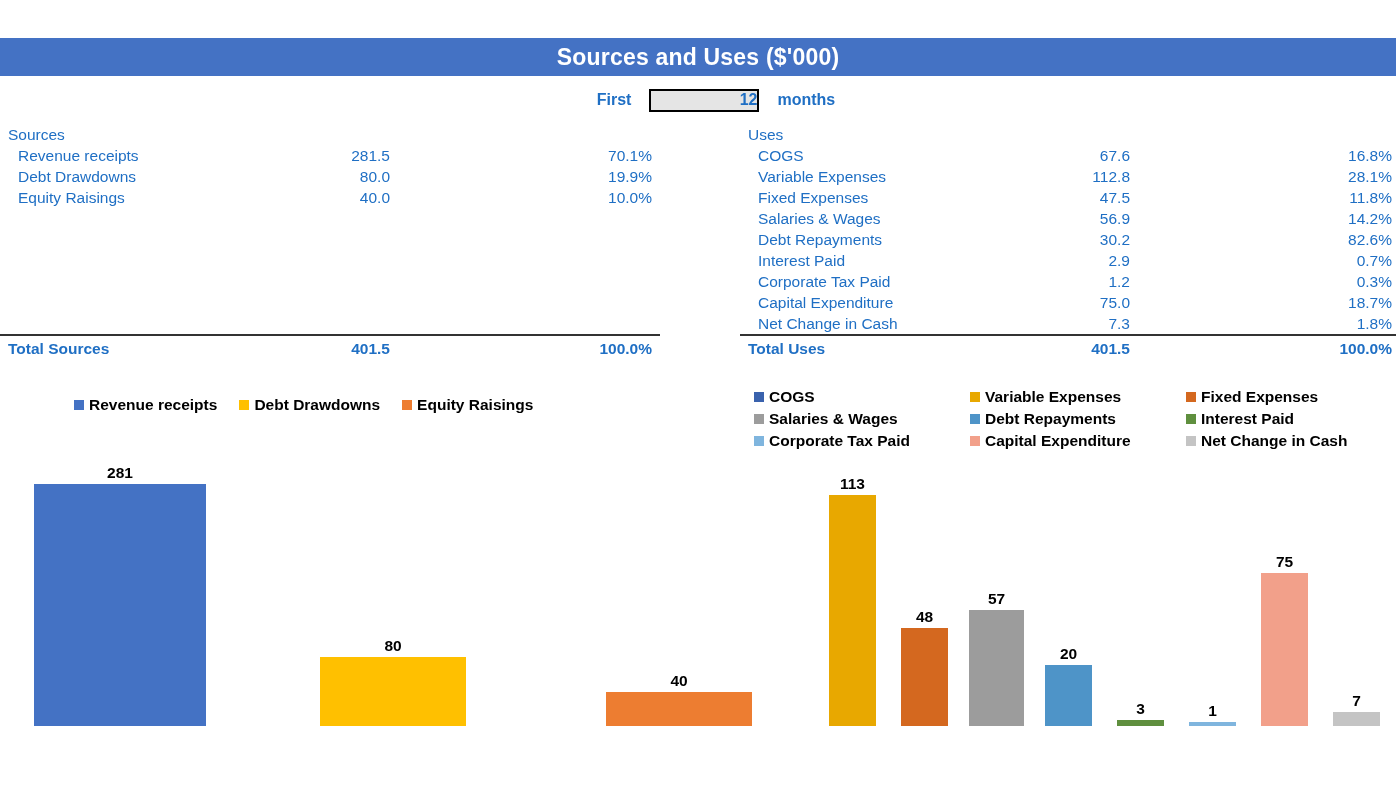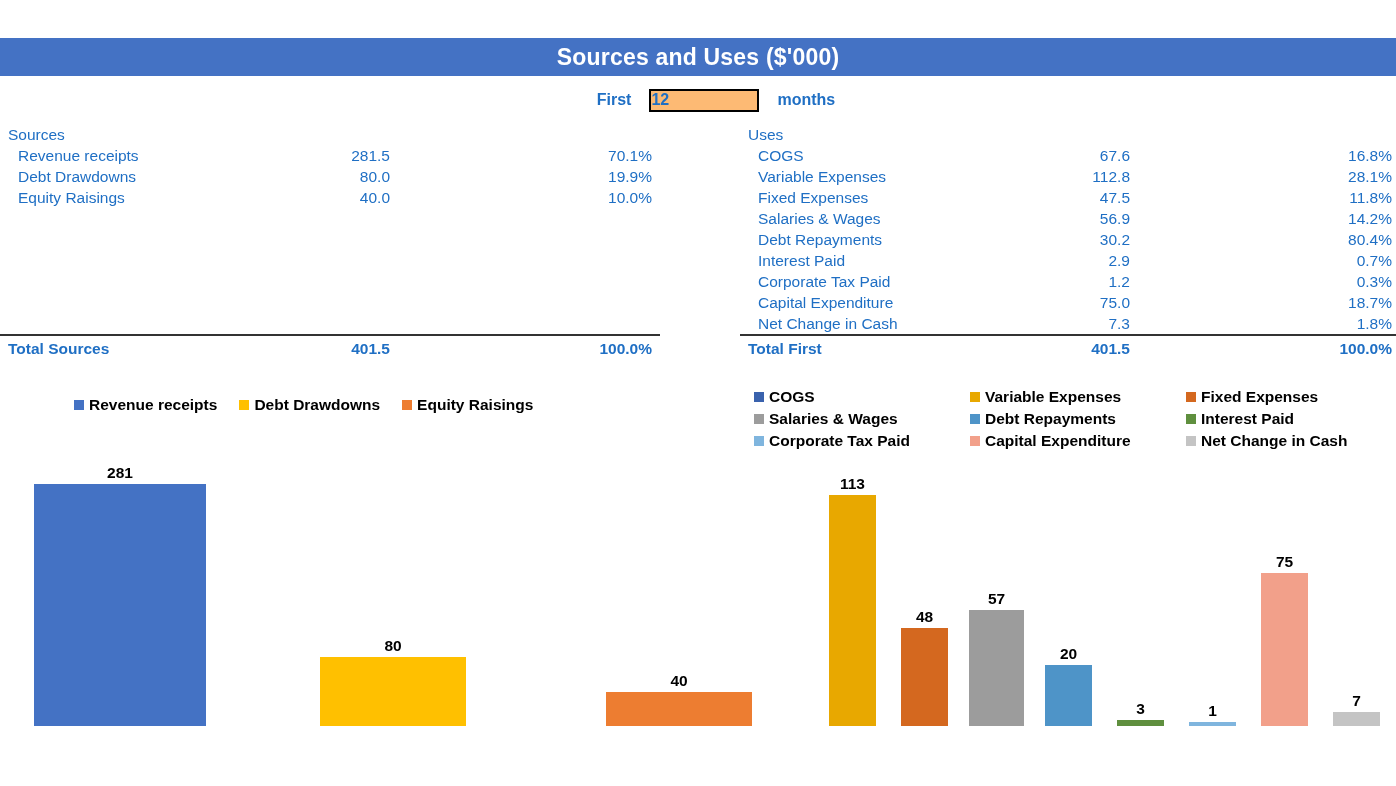--- a/index.html
+++ b/index.html
@@ -40,26 +40,26 @@
   }
   .period-label {
     color: #1F6FC4;
     font-size: 16px;
     font-weight: bold;
   }
   .period-input {
     width: 110px;
     height: 23px;
     margin: 4px 18px;
-    background: #fdba74;
+    background: #e5e5e5;
     border: 2px solid #000000;
     color: #1F6FC4;
     font-size: 16px;
     font-weight: bold;
-    text-align: left;
+    text-align: right;
     font-family: "Liberation Sans", sans-serif;
     line-height: 21px;
     box-sizing: border-box;
     padding: 0;
   }
   .panel { position: absolute; top: 124px; }
   .panel-left { left: 0px; width: 660px; }
   .panel-right { left: 740px; width: 656px; }
   .tbl { width: 100%; border-collapse: collapse; }
   .tbl td {
@@ -239,21 +239,21 @@
       <td class="c-pct">11.8%</td>
     </tr>
     <tr>
       <td class="c-label-indent">Salaries &amp; Wages</td>
       <td class="c-val">56.9</td>
       <td class="c-pct">14.2%</td>
     </tr>
     <tr>
       <td class="c-label-indent">Debt Repayments</td>
       <td class="c-val">30.2</td>
-      <td class="c-pct">80.4%</td>
+      <td class="c-pct">82.6%</td>
     </tr>
     <tr>
       <td class="c-label-indent">Interest Paid</td>
       <td class="c-val">2.9</td>
       <td class="c-pct">0.7%</td>
     </tr>
     <tr>
       <td class="c-label-indent">Corporate Tax Paid</td>
       <td class="c-val">1.2</td>
       <td class="c-pct">0.3%</td>
@@ -262,21 +262,21 @@
       <td class="c-label-indent">Capital Expenditure</td>
       <td class="c-val">75.0</td>
       <td class="c-pct">18.7%</td>
     </tr>
     <tr>
       <td class="c-label-indent">Net Change in Cash</td>
       <td class="c-val">7.3</td>
       <td class="c-pct">1.8%</td>
     </tr>
     <tr class="total-row">
-      <td class="c-label">Total First</td>
+      <td class="c-label">Total Uses</td>
       <td class="c-val">401.5</td>
       <td class="c-pct">100.0%</td>
     </tr>
   </tbody>
     </table>
 </div>
 
 <div class="chart chart-left">
   <div class="legend legend-left" id="legend-0">
       <div class="legend-item">

